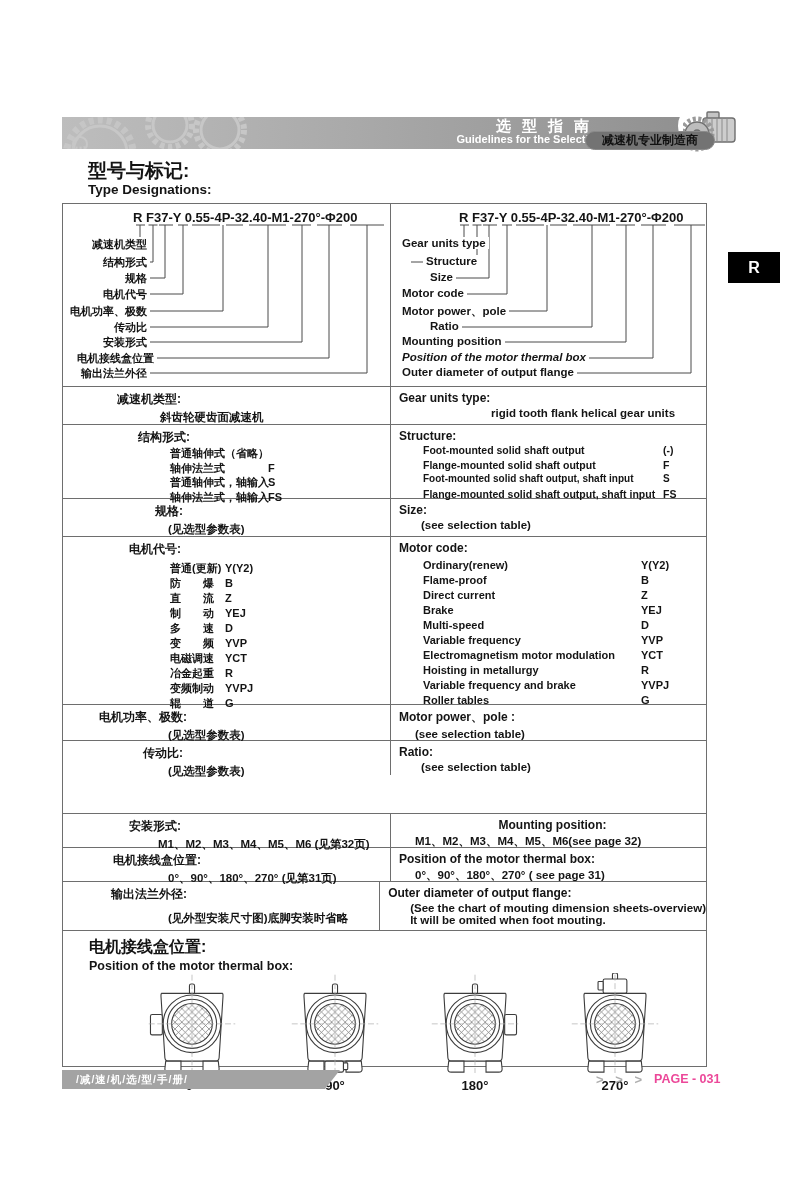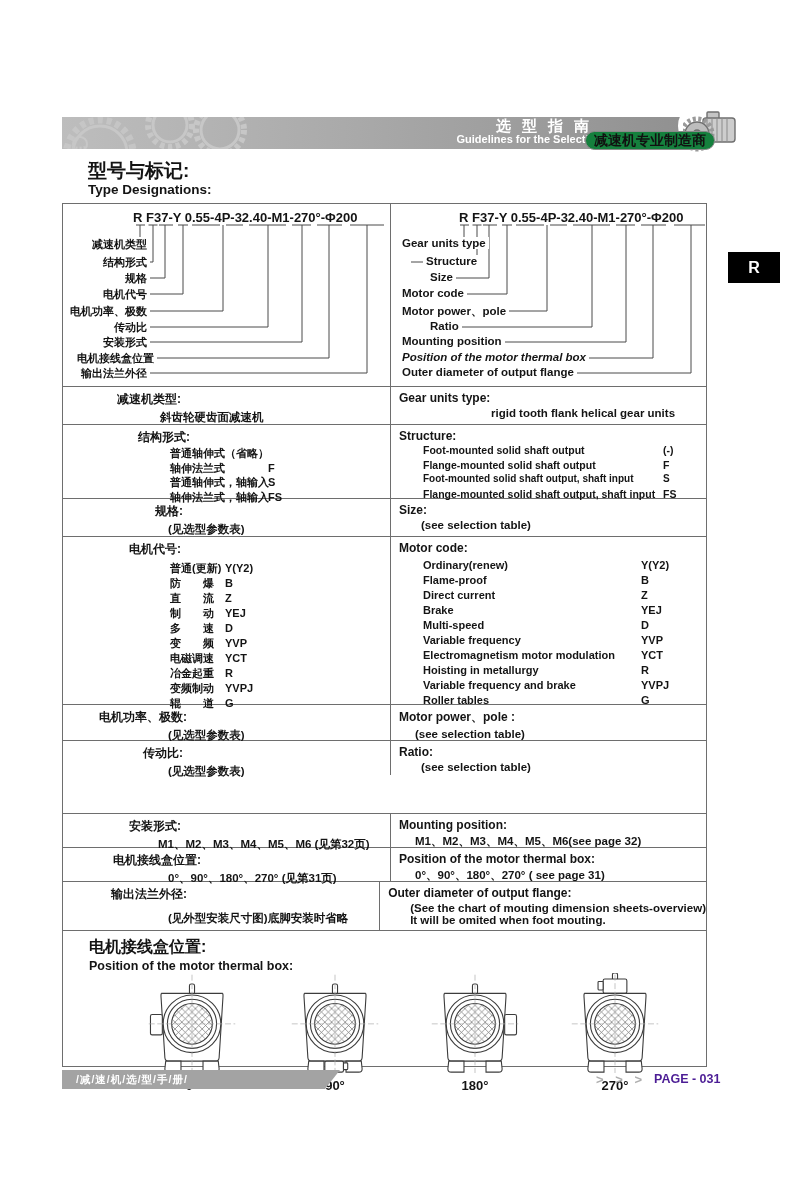--- a/index.html
+++ b/index.html
@@ -5,22 +5,22 @@
   html,body{margin:0;padding:0;background:#ffffff;}
   body{width:800px;height:1200px;position:relative;overflow:hidden;
        font-family:"Liberation Sans","DejaVu Sans",sans-serif;color:#141414;}
   .abs{position:absolute;}
   
   .band{left:62px;top:117px;width:658px;height:32px;
         background:linear-gradient(90deg,#bdbdbd 0%,#a9a9a9 45%,#8e8e8e 100%);overflow:visible;}
   .band svg{position:absolute;left:0;top:0;}
   .band-title-zh{right:120px;top:0px;color:#ffffff;font-weight:bold;font-size:15px;letter-spacing:11px;white-space:nowrap;}
   .band-title-en{right:118px;top:16px;color:#ffffff;font-weight:bold;font-size:11px;white-space:nowrap;}
-  .band-bubble{left:585px;top:131px;width:128px;height:17px;background:#15803d;border:1px solid #8a8a8a;
-        border-radius:10px;font-size:14px;font-weight:bold;color:#111;text-align:center;line-height:17px;white-space:nowrap;}
+  .band-bubble{left:585px;top:131px;width:128px;height:17px;background:#737373;border:1px solid #8a8a8a;
+        border-radius:10px;font-size:12px;font-weight:bold;color:#111;text-align:center;line-height:17px;white-space:nowrap;}
   .band-blob{left:678px;top:98px;width:64px;height:56px;background:#ffffff;border-radius:50%;}
   
   .t-zh{left:88px;top:158px;font-size:19px;font-weight:bold;}
   .t-en{left:88px;top:182px;font-size:13.5px;font-weight:bold;}
   
   .sheet{left:62px;top:203px;width:643px;height:862px;border:1px solid #6e6e6e;}
   .trow{display:flex;border-top:1px solid #6e6e6e;box-sizing:border-box;}
   .trow:first-child{border-top:none;}
   .cl{width:328px;border-right:1px solid #6e6e6e;position:relative;box-sizing:border-box;}
   .cr{flex:1;position:relative;box-sizing:border-box;}
@@ -38,21 +38,21 @@
   .bs-zh{left:26px;top:6px;font-size:16px;font-weight:bold;}
   .bs-en{left:26px;top:28px;font-size:12.5px;font-weight:bold;}
   .fig{position:absolute;width:96px;text-align:center;}
   .fig-label{font-size:13px;font-weight:bold;margin-top:1px;}
   
   .foot-bar{left:62px;top:1070px;width:278px;height:19px;background:#a3a3a3;
             clip-path:polygon(0 0,100% 0,calc(100% - 15px) 100%,0 100%);
             color:#ffffff;font-size:10.5px;font-weight:bold;line-height:19px;padding-left:14px;
             letter-spacing:1px;box-sizing:border-box;white-space:nowrap;}
   .foot-arrows{left:596px;top:1072px;color:#aeaeae;font-size:13px;font-weight:bold;letter-spacing:4px;white-space:nowrap;}
-  .foot-page{left:654px;top:1072px;color:#4c1d95;font-size:12.5px;font-weight:bold;white-space:nowrap;}
+  .foot-page{left:654px;top:1072px;color:#ec4899;font-size:12.5px;font-weight:bold;white-space:nowrap;}
   
   .rtab{left:728px;top:252px;width:52px;height:31px;background:#000;color:#fff;
         font-size:16px;font-weight:bold;text-align:center;line-height:31px;}
 </style>
 </head>
 <body>
 
 <div class="abs band">
   <svg width="658" height="32" viewBox="0 0 658 32">
     <g fill="none" stroke="#c7c7c7">
@@ -233,21 +233,21 @@
       <div class="rv" style="padding-left:30px;">(see selection table)</div>
     </div>
   </div>
 
   <div class="trow" style="height:34px;margin-top:38px;">
     <div class="cl">
       <div class="rt" style="padding-left:66px;">安装形式:</div>
       <div class="rv" style="padding-left:95px;">M1、M2、M3、M4、M5、M6 (见第32页)</div>
     </div>
     <div class="cr">
-      <div class="rt" style="padding-left:8px;">Mounting position:</div>
+      <div class="rt" style="padding-left:8px;text-align:center;">Mounting position:</div>
       <div class="rv" style="padding-left:24px;">M1、M2、M3、M4、M5、M6(see page 32)</div>
     </div>
   </div>
 
   <div class="trow" style="height:34px;">
     <div class="cl">
       <div class="rt" style="padding-left:50px;">电机接线盒位置:</div>
       <div class="rv" style="padding-left:105px;">0°、90°、180°、270° (见第31页)</div>
     </div>
     <div class="cr">

